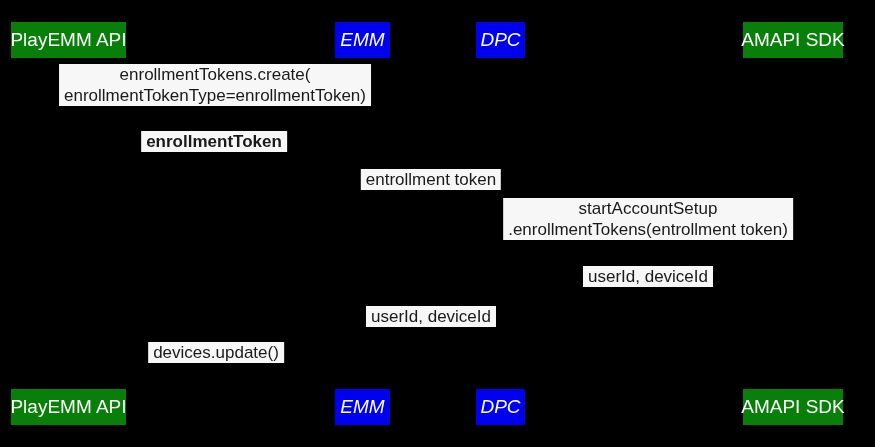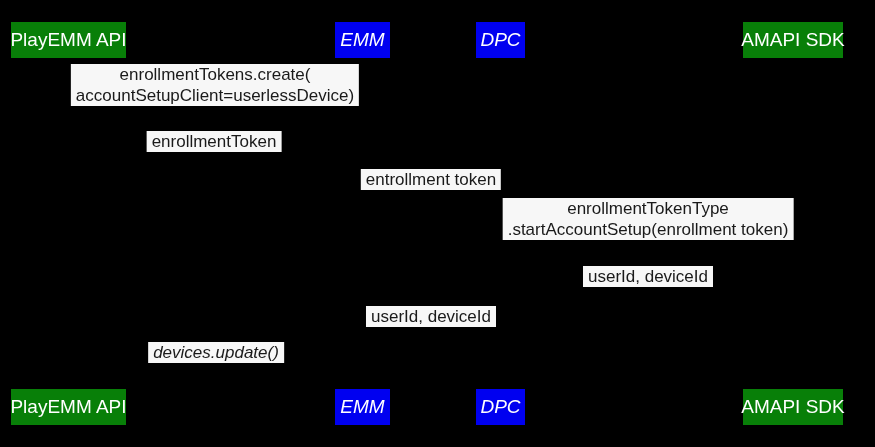--- a/index.html
+++ b/index.html
@@ -42,53 +42,53 @@
   .a-dpc-top     { left: 476px; top: 22px; width: 49px;  }
   .a-amapi-top   { left: 743px; top: 22px; width: 100px; }
   
   .a-playemm-bot { left: 11px;  top: 389px; width: 115px; }
   .a-emm-bot     { left: 335px; top: 389px; width: 55px;  }
   .a-dpc-bot     { left: 476px; top: 389px; width: 49px;  }
   .a-amapi-bot   { left: 743px; top: 389px; width: 100px; }
 
   
   .m1 { left: 215px; top: 64px;  }
-  .m2 { left: 214px; top: 131px; }
+  .m2 { left: 214px; top: 131px; font-weight: bold; }
   .m3 { left: 431px; top: 169px; }
   .m4 { left: 648px; top: 198px; }
   .m5 { left: 648px; top: 266px; }
   .m6 { left: 431px; top: 306px; }
-  .m7 { left: 216px; top: 342px; font-style: italic; }
+  .m7 { left: 216px; top: 342px; }
 </style>
 </head>
 <body>
 
 <div class="stage">
 
   <div class="actor green a-playemm-top">PlayEMM API</div>
   <div class="actor blue a-emm-top">EMM</div>
   <div class="actor blue a-dpc-top">DPC</div>
   <div class="actor green a-amapi-top">AMAPI SDK</div>
 
   <div class="msg m1">
     <div>enrollmentTokens.create(</div>
-    <div>accountSetupClient=userlessDevice)</div>
+    <div>enrollmentTokenType=enrollmentToken)</div>
   </div>
 
   <div class="msg m2">
     <div>enrollmentToken</div>
   </div>
 
   <div class="msg m3">
     <div>entrollment token</div>
   </div>
 
   <div class="msg m4">
-    <div>enrollmentTokenType</div>
-    <div>.startAccountSetup(enrollment token)</div>
+    <div>startAccountSetup</div>
+    <div>.enrollmentTokens(entrollment token)</div>
   </div>
 
   <div class="msg m5">
     <div>userId, deviceId</div>
   </div>
 
   <div class="msg m6">
     <div>userId, deviceId</div>
   </div>
 

